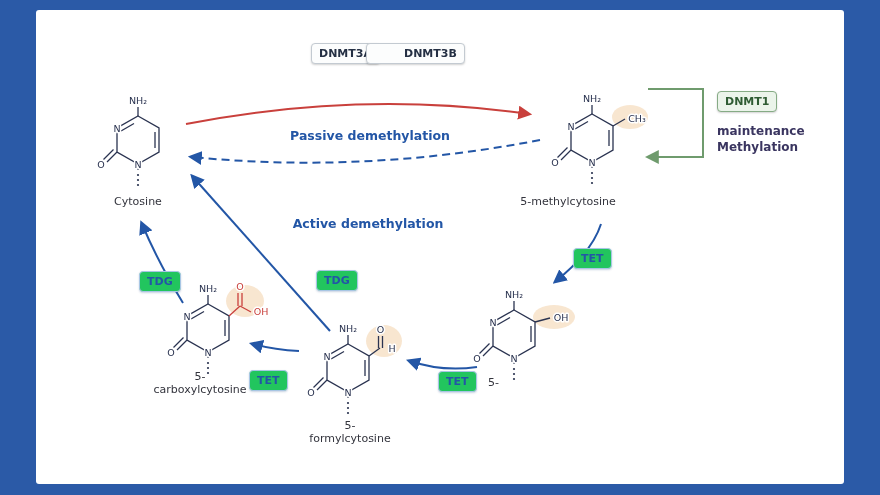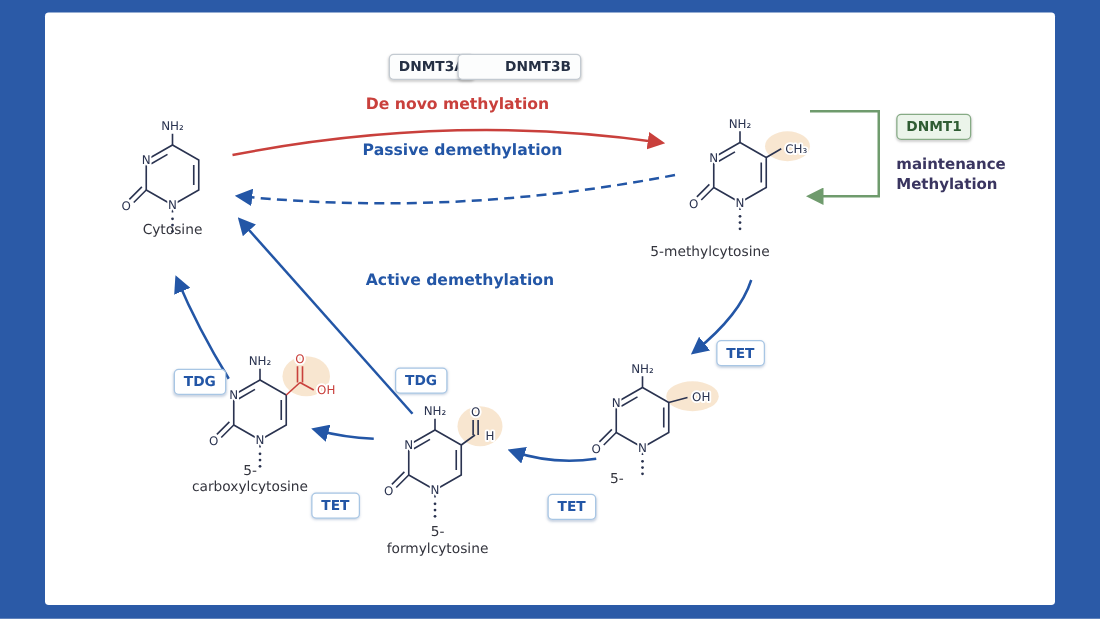--- a/index.html
+++ b/index.html
@@ -22,22 +22,22 @@
   .red-arr{stroke:var(--red,#c9403c);stroke-width:2;}
   .blue-arr{stroke:var(--blue,#2356a6);stroke-width:2;}
   .dashed{stroke-dasharray:8 5;}
   .green-arr{stroke:var(--green,#6f9b6d);stroke-width:2;}
   .mred{fill:var(--red,#c9403c);} .mblue{fill:var(--blue,#2356a6);} .mgreen{fill:var(--green,#6f9b6d);}
 
   
   .box{position:absolute;font-size:11px;font-weight:bold;padding:3px 7px;border-radius:4px;
        border:1px solid #c3cad1;background:#fcfdfd;color:#253044;
        box-shadow:0 1px 2px rgba(0,0,0,.18);white-space:nowrap;}
-  .box.blue{background:#ffffff;border-color:#a8c6e4;color:var(--blue,#2356a6);
-            box-shadow:0 1px 2px rgba(40,80,140,.25);margin-top:24px;}
+  .box.blue{background:#22c55e;border-color:#a8c6e4;color:var(--blue,#2356a6);
+            box-shadow:0 1px 2px rgba(40,80,140,.25);}
   .box.green{background:#ebf4ea;border-color:#86ab85;color:#2f5c33;}
 
   
   .arrow-label{position:absolute;font-weight:bold;font-size:12.5px;text-align:center;width:220px;}
   .red-t{color:var(--red,#c9403c);} .blue-t{color:var(--blue,#2356a6);}
   .maint{position:absolute;font-weight:bold;font-size:12px;color:var(--navy,#3a3560);line-height:1.32;width:120px;}
   .maint span{display:block;}
   .mol-label{position:absolute;font-size:11px;color:#33343d;text-align:center;line-height:1.2;}
   .mol-label.left{text-align:left;}
   .mol-label span{display:block;}
@@ -147,29 +147,28 @@
 
   <div class="box" style="left:311px;top:43px;">DNMT3A</div>
   <div class="box" style="left:366px;top:43px;padding-left:37px;">DNMT3B</div>
   <div class="box green" style="left:717px;top:91px;text-align:center;">DNMT1</div>
   <div class="box blue" style="left:573px;top:248px;">TET</div>
   <div class="box blue" style="left:438px;top:371px;">TET</div>
   <div class="box blue" style="left:249px;top:370px;">TET</div>
   <div class="box blue" style="left:139px;top:271px;">TDG</div>
   <div class="box blue" style="left:316px;top:270px;">TDG</div>
 
-  <div class="arrow-label red-t" style="left:256px;top:75px;">De novo methylation</div>
-  <div class="arrow-label blue-t" style="left:260px;top:112px;">Passive demethylation</div>
+  <div class="arrow-label blue-t" style="left:260px;top:128px;">Passive demethylation</div>
   <div class="arrow-label blue-t" style="left:258px;top:216px;text-align:center;">Active demethylation</div>
   <div class="maint" style="left:717px;top:124px;">
     <span>maintenance</span>
     <span>Methylation</span>
   </div>
 
-  <div class="mol-label" style="left:68px;top:177px;width:140px;">Cytosine</div>
+  <div class="mol-label" style="left:68px;top:195px;width:140px;">Cytosine</div>
   <div class="mol-label" style="left:488px;top:195px;width:160px;">5-methylcytosine</div>
   <div class="mol-label left" style="left:488px;top:376px;width:160px;">
     <span>5-</span>
   </div>
   <div class="mol-label" style="left:290px;top:419px;width:120px;">
     <span>5-</span>
     <span>formylcytosine</span>
   </div>
   <div class="mol-label" style="left:145px;top:370px;width:110px;">
     <span>5-</span>

